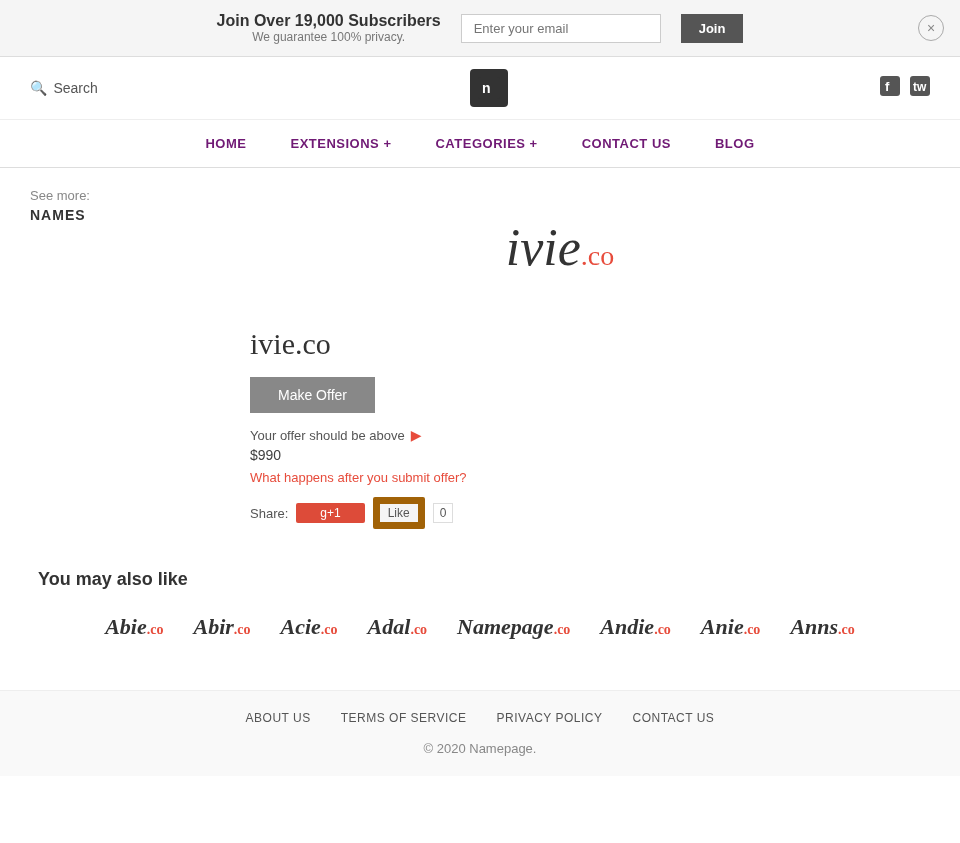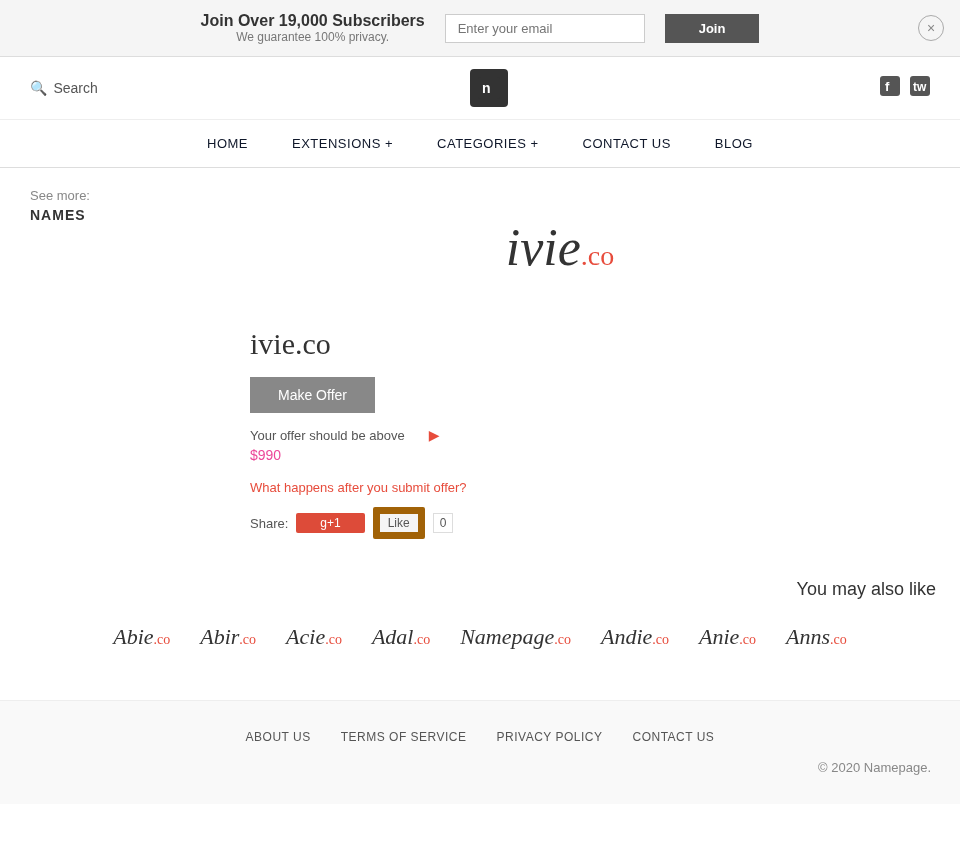--- a/index.html
+++ b/index.html
@@ -23,21 +23,21 @@
       border: 1px solid #ccc;
       padding: 6px 12px;
       width: 200px;
       font-size: 13px;
       outline: none;
     }
     .banner-join {
       background: #555;
       color: #fff;
       border: none;
-      padding: 7px 34px;
+      padding: 7px 18px;
       font-size: 13px;
       cursor: pointer;
       font-weight: bold;
     }
     .banner-close {
       position: absolute;
       right: 16px;
       top: 50%;
       transform: translateY(-50%);
       background: none;
@@ -100,23 +100,23 @@
     
     nav {
       border-bottom: 1px solid #ddd;
       display: flex;
       justify-content: center;
       gap: 0;
     }
     .nav-item {
       padding: 16px 22px;
       font-size: 13px;
-      font-weight: normal;
+      font-weight: bold;
       letter-spacing: 0.5px;
-      color: #0f172a;
+      color: #701a75;
       cursor: pointer;
       text-transform: uppercase;
       border: none;
       background: none;
       text-decoration: none;
       display: inline-block;
     }
     .sidebar { width: 160px; flex-shrink: 0; }
     .see-more-label { font-size: 13px; color: #888; margin-bottom: 4px; }
     .see-more-link { font-size: 14px; font-weight: bold; color: #333; text-decoration: none; letter-spacing: 1px; }
@@ -142,23 +142,23 @@
     }
     .make-offer-btn {
       background: #888;
       color: #fff;
       border: none;
       padding: 10px 28px;
       font-size: 14px;
       cursor: pointer;
       margin-bottom: 14px;
     }
-    .offer-info { font-size: 13px; color: #555; margin-bottom: 4px; display: flex; align-items: center; gap: 24px; text-align: center; }
+    .offer-info { font-size: 13px; color: #555; margin-bottom: 4px; display: flex; align-items: center; gap: 6px; text-align: center; }
     .offer-arrow { color: #e74c3c; font-size: 14px; }
-    .offer-price { font-size: 14px; color: #ec4899; margin-bottom: 16px; }
+    .offer-price { font-size: 14px; color: #404040; margin-bottom: 6px; }
     .offer-link { color: #e74c3c; font-size: 13px; text-decoration: none; cursor: pointer; }
     .share-row { display: flex; align-items: center; gap: 8px; margin-top: 12px; font-size: 13px; color: #555; }
     .gplus-btn {
       background: #dd4b39;
       color: #fff;
       border: none;
       padding: 3px 24px;
       font-size: 12px;
       cursor: pointer;
       border-radius: 2px;
@@ -175,21 +175,21 @@
       border-radius: 2px;
     }
     .fb-count {
       background: #fff;
       border: 1px solid #ddd;
       padding: 2px 6px;
       font-size: 12px;
     }
 
     
-    .also-like-section { padding: 20px 24px 40px; text-align: right; }
+    .also-like-section { padding: 20px 38px 40px; text-align: left; font-weight: bold; }
     .also-like-title { font-size: 18px; color: #333; margin-bottom: 24px; }
     .also-like-grid {
       display: flex;
       flex-wrap: wrap;
       justify-content: center;
       gap: 20px 30px;
       margin-bottom: 10px;
     }
     .domain-thumb {
       font-size: 22px;
@@ -197,22 +197,22 @@
       font-style: italic;
       color: #333;
       cursor: pointer;
     }
     .domain-thumb .co-ext { color: #e74c3c; font-style: normal; font-size: 14px; }
 
     
     footer {
       background: #f9f9f9;
       border-top: 1px solid #eee;
-      padding: 29px;
-      text-align: right;
+      padding: 20px;
+      text-align: center;
     }
     .footer-links { display: flex; justify-content: center; gap: 30px; margin-bottom: 16px; }
     .footer-link { font-size: 12px; color: #555; text-decoration: none; letter-spacing: 0.5px; cursor: pointer; }
     .footer-copy { font-size: 13px; color: #888; }
 
     .two-col-layout {
       display: flex;
       max-width: 960px;
       margin: 0 auto;
       padding: 20px 30px 0;

